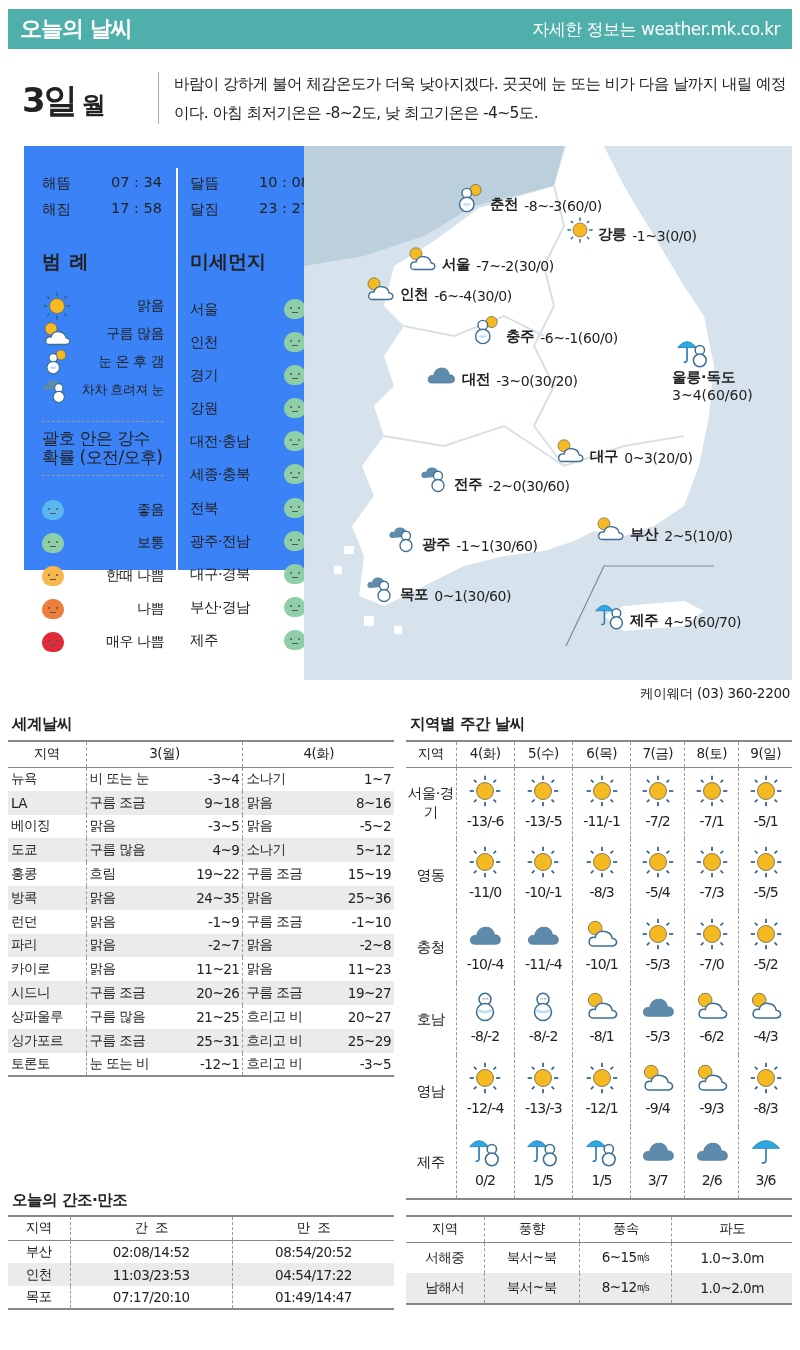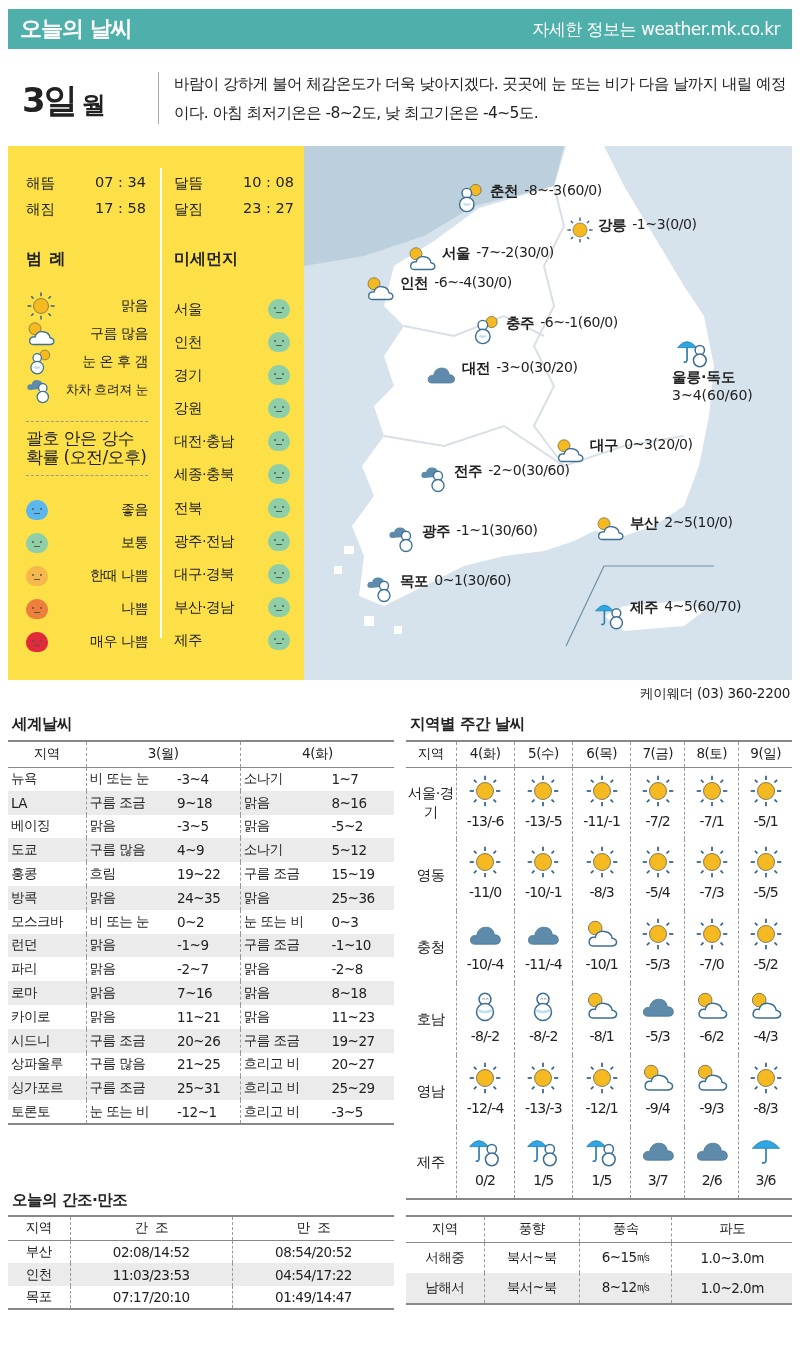--- a/index.html
+++ b/index.html
@@ -5,43 +5,43 @@
 *{box-sizing:border-box;margin:0;padding:0}
 body{width:800px;height:1350px;background:#fff;font-family:"DejaVu Sans","Liberation Sans",sans-serif;color:#222;position:relative;overflow:hidden}
 .header{position:absolute;left:8px;top:9px;width:784px;height:40px;background:#4fb0ab;display:flex;justify-content:space-between;align-items:center;padding:0 12px;color:#fff}
 .header .title{font-size:22px;font-weight:bold;letter-spacing:-1px}
 .header .site{font-size:17px;letter-spacing:-0.5px}
 .dateblk{position:absolute;left:22px;top:78px;display:flex;align-items:flex-end}
 .dateblk .day{font-size:34px;font-weight:bold;letter-spacing:-2px}
 .dateblk .dow{font-size:24px;font-weight:bold;margin-left:6px;margin-bottom:3px}
 .vline{position:absolute;left:158px;top:72px;width:1px;height:52px;background:#aaa}
 .summary{position:absolute;left:174px;top:70px;width:620px;font-size:15.5px;line-height:29px;letter-spacing:-0.6px;color:#222}
-.leftpanel{position:absolute;left:8px;top:146px;width:296px;height:534px;background:#fde047}
+.leftpanel{position:absolute;left:24px;top:146px;width:296px;height:424px;background:#3b82f6}
 .leftpanel .divider{position:absolute;left:152px;top:22px;width:2px;height:470px;background:#fff}
 .sun-row{position:absolute;font-size:14.5px;display:flex;width:120px;justify-content:space-between}
-.sect-title{position:absolute;font-size:16px;font-weight:bold;letter-spacing:1px}
+.sect-title{position:absolute;font-size:19px;font-weight:bold;letter-spacing:1px}
 .legend-item{position:absolute;left:18px;width:122px;height:28px;display:flex;justify-content:space-between;align-items:center;font-size:14px;letter-spacing:-0.5px}
 .dotline{position:absolute;left:18px;width:122px;border-top:1px dashed #999}
 .pm-item{position:absolute;left:166px;width:116px;height:28px;display:flex;justify-content:space-between;align-items:center;font-size:14.5px;letter-spacing:-0.5px}
 .face{width:22px;height:20px;border-radius:11px 11px 9px 9px;position:relative;display:inline-block}
 .face::before{content:"";position:absolute;left:6px;top:8px;width:2px;height:2px;background:#555;border-radius:1px;box-shadow:8px 0 0 #555}
 .face::after{content:"";position:absolute;left:8px;top:13px;width:6px;height:1px;background:#555}
 .map{position:absolute;left:304px;top:146px;width:488px;height:534px;background:#d6e3ec;overflow:hidden}
 .map svg.land{position:absolute;left:0;top:0}
-.city{position:absolute;display:flex;align-items:flex-start;font-size:14px;letter-spacing:-0.4px;white-space:nowrap}
+.city{position:absolute;display:flex;align-items:flex-end;font-size:14px;letter-spacing:-0.4px;white-space:nowrap}
 .city .name{font-weight:bold;margin-left:4px;margin-right:6px;font-size:14.5px}
 .credit{position:absolute;right:10px;top:685px;font-size:13.5px;letter-spacing:-0.3px}
 .sectitle{position:absolute;font-size:15.5px;font-weight:bold;letter-spacing:-0.5px}
 table{border-collapse:collapse;position:absolute;font-size:13.5px;letter-spacing:-0.5px}
 .world{left:8px;top:740px;width:386px;border-top:2px solid #888;border-bottom:2px solid #888}
 .world th{font-weight:normal;height:26px;border-bottom:1px solid #888;text-align:center}
 .world td{height:23.8px;padding:0 3px}
 .world tr:nth-child(even) td{background:#ebebeb}
 .world .dl{border-left:1px dashed #999}
-.num{}
+.num{text-align:right}
 .week{left:406px;top:740px;width:386px;border-top:2px solid #888;border-bottom:2px solid #888}
 .week th{font-weight:normal;height:26px;border-bottom:1px solid #888;text-align:center;font-size:13.5px}
 .week td{text-align:center;height:72px;vertical-align:top;padding-top:6px;border-left:1px dashed #999}
 .week td:first-child{border-left:none;vertical-align:middle;padding-top:0;font-size:14.5px}
 .week th+th{border-left:1px dashed #999}
 .week .t{display:block;font-size:14px;margin-top:2px;letter-spacing:-0.8px}
 .tide{left:8px;top:1215px;width:386px;border-top:2px solid #888;border-bottom:2px solid #888}
 .tide th{font-weight:normal;height:24px;border-bottom:1px solid #888;text-align:center}
 .tide td{height:23px;text-align:center}
 .tide tr:nth-child(even) td{background:#ebebeb}
@@ -404,46 +404,32 @@
         <td class="num">15~19</td>
       </tr>
       <tr>
         <td>방콕</td>
         <td class="dl">맑음</td>
         <td class="num">24~35</td>
         <td class="dl">맑음</td>
         <td class="num">25~36</td>
       </tr>
       <tr>
-        <td>모스크바</td>
-        <td class="dl">비 또는 눈</td>
-        <td class="num">0~2</td>
-        <td class="dl">눈 또는 비</td>
-        <td class="num">0~3</td>
-      </tr>
-      <tr>
         <td>런던</td>
         <td class="dl">맑음</td>
         <td class="num">-1~9</td>
         <td class="dl">구름 조금</td>
         <td class="num">-1~10</td>
       </tr>
       <tr>
         <td>파리</td>
         <td class="dl">맑음</td>
         <td class="num">-2~7</td>
         <td class="dl">맑음</td>
         <td class="num">-2~8</td>
-      </tr>
-      <tr>
-        <td>로마</td>
-        <td class="dl">맑음</td>
-        <td class="num">7~16</td>
-        <td class="dl">맑음</td>
-        <td class="num">8~18</td>
       </tr>
       <tr>
         <td>카이로</td>
         <td class="dl">맑음</td>
         <td class="num">11~21</td>
         <td class="dl">맑음</td>
         <td class="num">11~23</td>
       </tr>
       <tr>
         <td>시드니</td>

